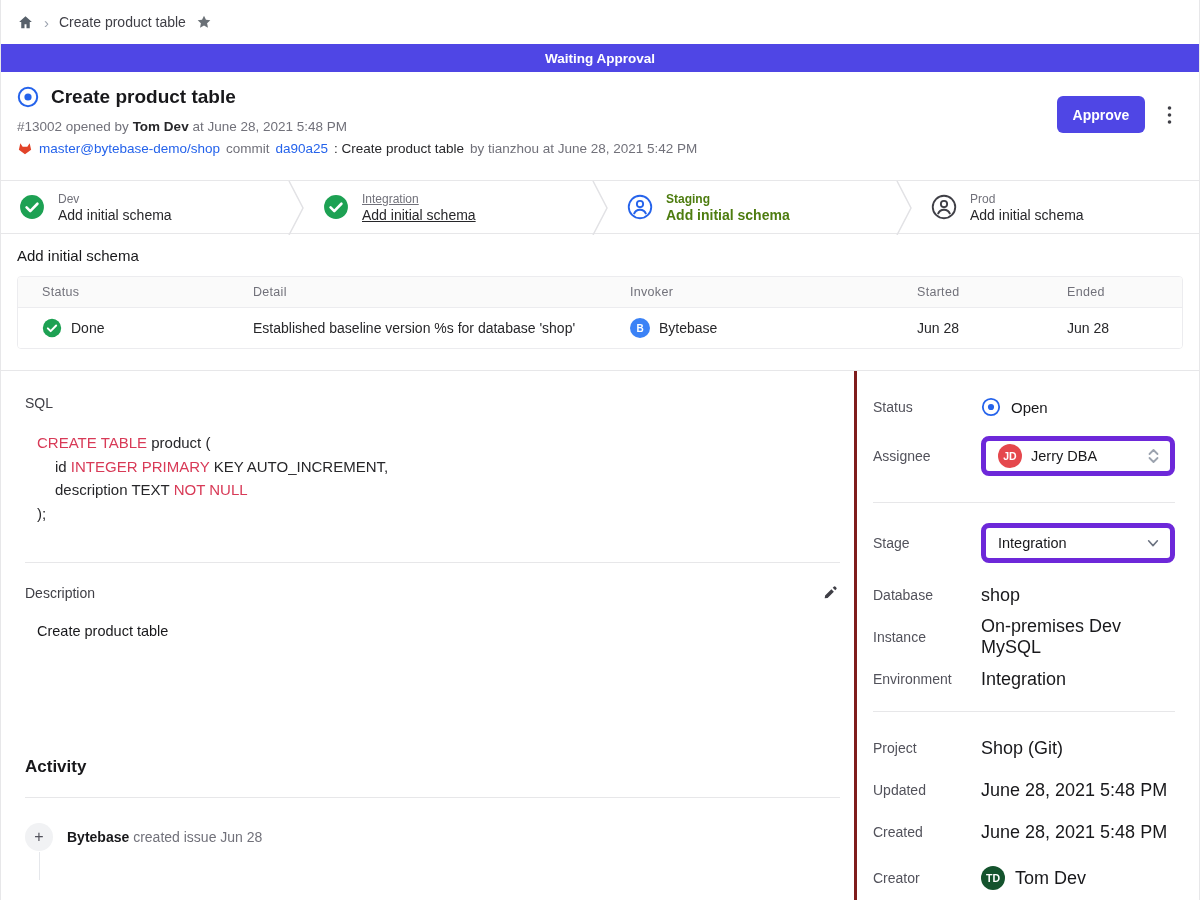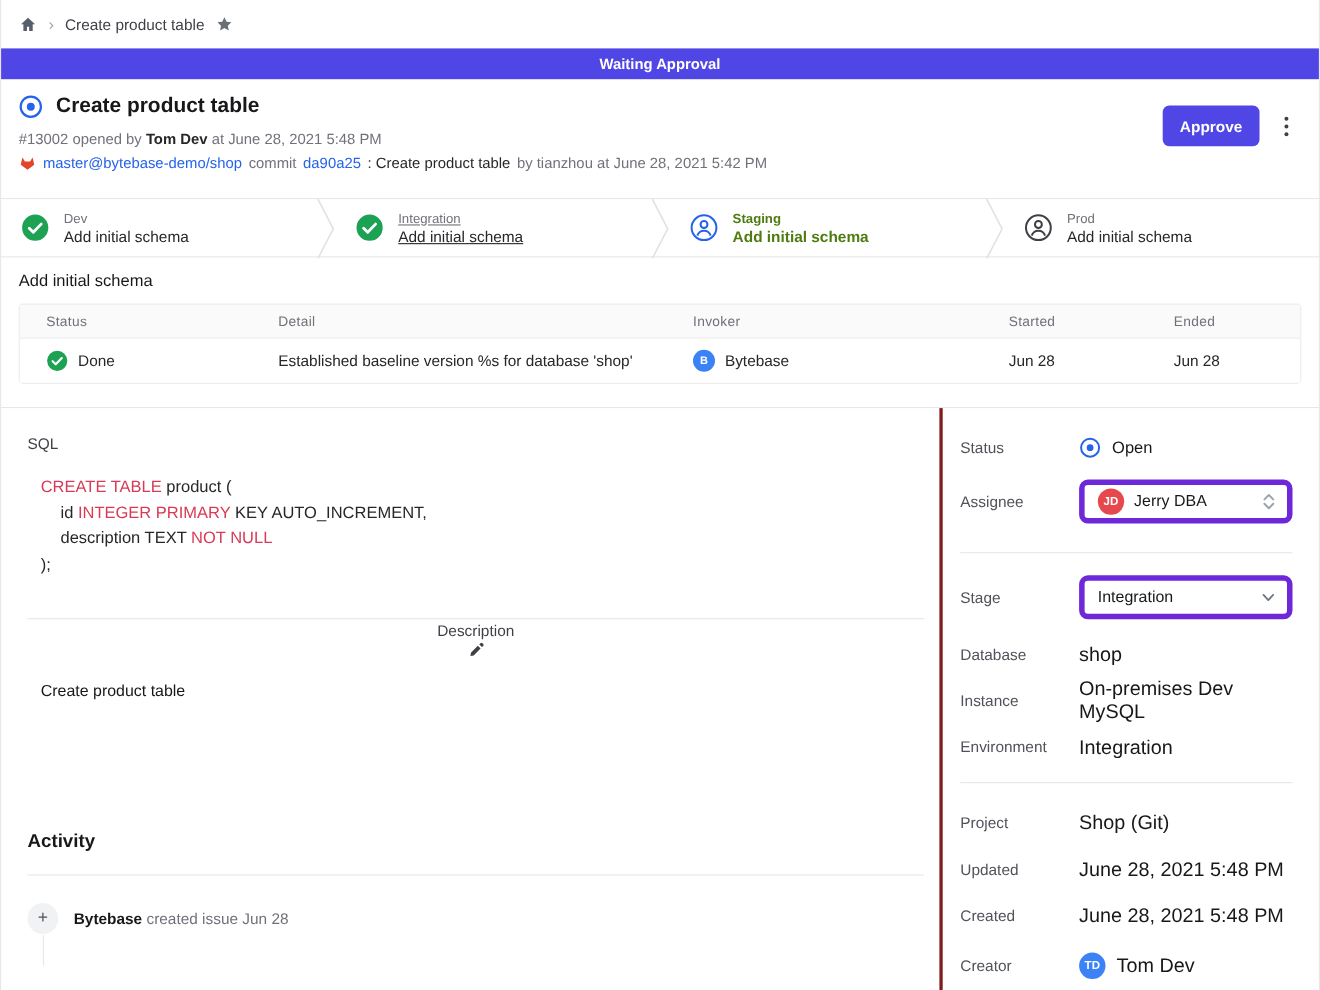--- a/index.html
+++ b/index.html
@@ -45,35 +45,35 @@
   .task-section { padding:13px 16px 0; height:136px; }
   .task-heading { font-size:15px; color:#18181b; margin-bottom:12px; }
   .task-table { border:1px solid #ececef; border-radius:4px; overflow:hidden; }
   .t-head, .t-row { display:grid; grid-template-columns:211px 377px 287px 150px 1fr; align-items:center; padding-left:24px; }
   .t-head { height:31px; background:#fafafa; border-bottom:1px solid #ececef; font-size:12.5px; color:#71717a; letter-spacing:.3px; }
   .t-row { height:40px; font-size:14px; color:#27272a; background:#fff; }
   .cell-flex { display:flex; align-items:center; gap:9px; }
   .avatar { border-radius:50%; color:#fff; display:flex; align-items:center; justify-content:center; font-weight:700; flex-shrink:0; }
   .avatar.b  { width:20px; height:20px; background:#3b82f6; font-size:10px; }
   .avatar.jd { width:24px; height:24px; background:#e5484d; font-size:10.5px; }
-  .avatar.td { width:24px; height:24px; background:#3b82f6; font-size:10.5px; }
+  .avatar.td { width:24px; height:24px; background:#14532d; font-size:10.5px; }
 
   
   .main { display:flex; border-top:1px solid #e7e7e9; height:530px; }
   .left { width:857px; border-right:3px solid #7f1d1d; padding:24px 14px 0 24px; }
   .right { flex:1; padding:20px 24px 0 16px; }
 
   .sql-label, .desc-label { font-size:14px; color:#3f3f46; }
   .code { margin-top:20px; font-size:15px; line-height:23.5px; color:#27272a; }
   .code-line { white-space:pre; padding-left:12px; }
   .code-line.indent { padding-left:30px; }
   .kw { color:#d83a57; }
 
   .divider { border-top:1px solid #e7e7e9; margin-top:37px; }
-  .desc-row { margin-top:2px; display:flex; justify-content:space-between; align-items:center;flex-direction:column; }
+  .desc-row { margin-top:20px; display:flex; justify-content:space-between; align-items:center; }
   .edit-btn { width:20px; height:20px; display:flex; align-items:center; justify-content:center; cursor:pointer; }
   .desc-text { margin-top:20px; margin-left:12px; font-size:14.5px; color:#18181b; }
   .activity-heading { margin-top:118px; font-size:17px; font-weight:700; color:#18181b; }
   .activity-divider { border-top:1px solid #e7e7e9; margin-top:20px; }
   .timeline-item { margin-top:25px; display:flex; align-items:center; gap:14px; position:relative; }
   .plus-circle { width:28px; height:28px; border-radius:50%; background:#f1f2f4; color:#52525b; display:flex; align-items:center; justify-content:center; font-size:16px; line-height:1; }
   .timeline-item::after { content:""; position:absolute; left:14px; top:29px; width:1px; height:28px; background:#e5e7eb; }
   .timeline-text { font-size:14px; color:#71717a; }
   .timeline-text .strong { color:#18181b; font-weight:700; }
 

